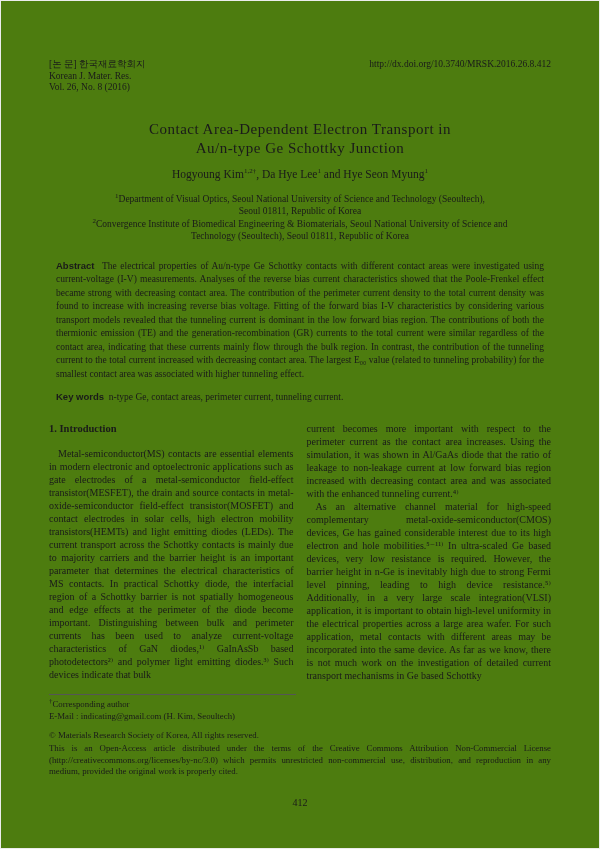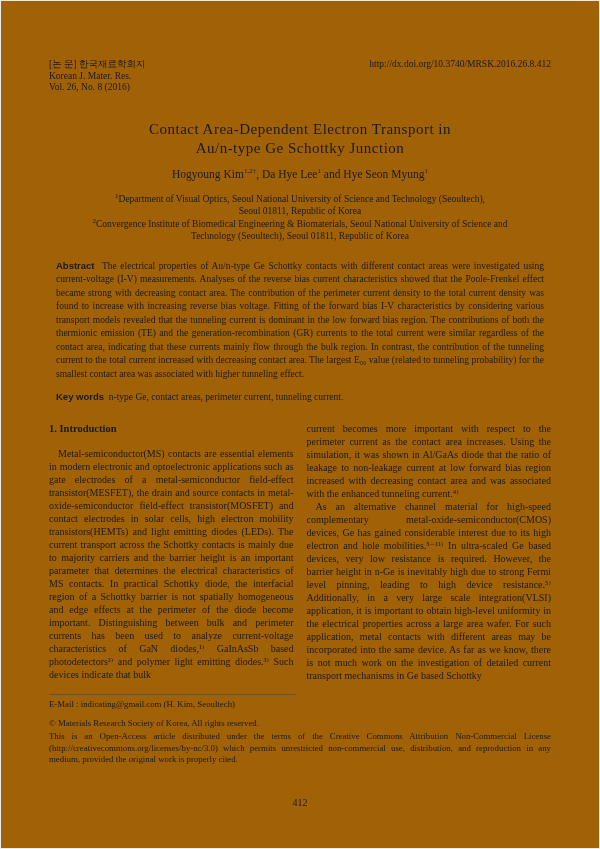--- a/index.html
+++ b/index.html
@@ -2,21 +2,21 @@
 <html><head>
 <meta charset="utf-8">
 <style>
   html,body { margin:0; padding:0; background:#ffffff; }
   .page {
     position:relative;
     width:600px; height:849px;
     box-sizing:border-box;
     margin:0;
     padding:58px 48px 0 48px;
-    background:#a16207;
+    background:#4d7c0f;
     border:1px solid #ececec;
     overflow:hidden;
     font-family:"Liberation Serif","DejaVu Serif",serif;
     color:#1a1a1a;
   }
   
   .hdr { display:flex; justify-content:space-between; align-items:flex-start;
          font-size:9.5px; line-height:11.5px; }
   .hdr-left div { white-space:nowrap; }
   .hdr-right { font-size:9.5px; white-space:nowrap; }
@@ -88,20 +88,21 @@
       <p class="para">Metal-semiconductor(MS) contacts are essential elements in modern electronic and optoelectronic applications such as gate electrodes of a metal-semiconductor field-effect transistor(MESFET), the drain and source contacts in metal-oxide-semiconductor field-effect transistor(MOSFET) and contact electrodes in solar cells, high electron mobility transistors(HEMTs) and light emitting diodes (LEDs). The current transport across the Schottky contacts is mainly due to majority carriers and the barrier height is an important parameter that determines the electrical characteristics of MS contacts. In practical Schottky diode, the interfacial region of a Schottky barrier is not spatially homogeneous and edge effects at the perimeter of the diode become important. Distinguishing between bulk and perimeter currents has been used to analyze current-voltage characteristics of GaN diodes,¹⁾ GaInAsSb based photodetectors²⁾ and polymer light emitting diodes.³⁾ Such devices indicate that bulk</p>
     </div>
     <div class="col">
       <p class="para noindent">current becomes more important with respect to the perimeter current as the contact area increases. Using the simulation, it was shown in Al/GaAs diode that the ratio of leakage to non-leakage current at low forward bias region increased with decreasing contact area and was associated with the enhanced tunneling current.⁴⁾</p>
       <p class="para">As an alternative channel material for high-speed complementary metal-oxide-semiconductor(CMOS) devices, Ge has gained considerable interest due to its high electron and hole mobilities.⁵⁻¹¹⁾ In ultra-scaled Ge based devices, very low resistance is required. However, the barrier height in n-Ge is inevitably high due to strong Fermi level pinning, leading to high device resistance.⁵⁾ Additionally, in a very large scale integration(VLSI) application, it is important to obtain high-level uniformity in the electrical properties across a large area wafer. For such application, metal contacts with different areas may be incorporated into the same device. As far as we know, there is not much work on the investigation of detailed current transport mechanisms in Ge based Schottky</p>
     </div>
   </div>
 
   <div class="fnote">
     <hr class="fnote-rule">
+    <div><sup>†</sup><span>Corresponding author</span></div>
     <div>E-Mail : indicating@gmail.com (H. Kim, Seoultech)</div>
   </div>
 
   <div class="copy">
     <div class="l1">© Materials Research Society of Korea, All rights reserved.</div>
     <div>This is an Open-Access article distributed under the terms of the Creative Commons Attribution Non-Commercial License (http://creativecommons.org/licenses/by-nc/3.0) which permits unrestricted non-commercial use, distribution, and reproduction in any medium, provided the original work is properly cited.</div>
   </div>
 
   <div class="pageno">412</div>
 

